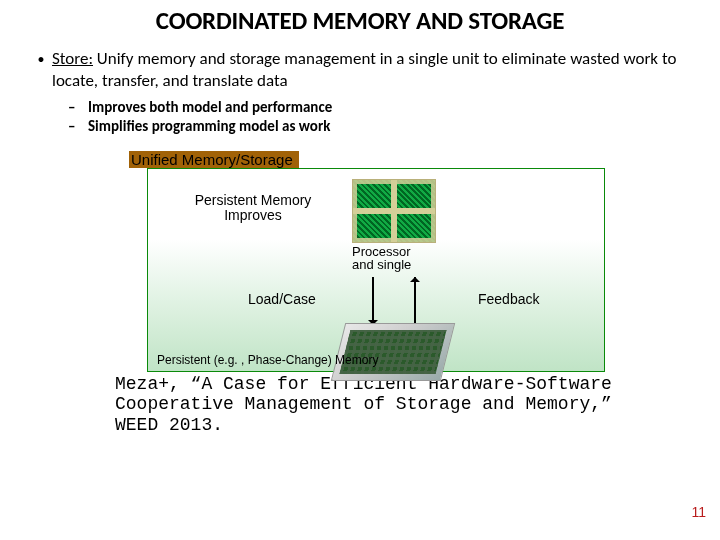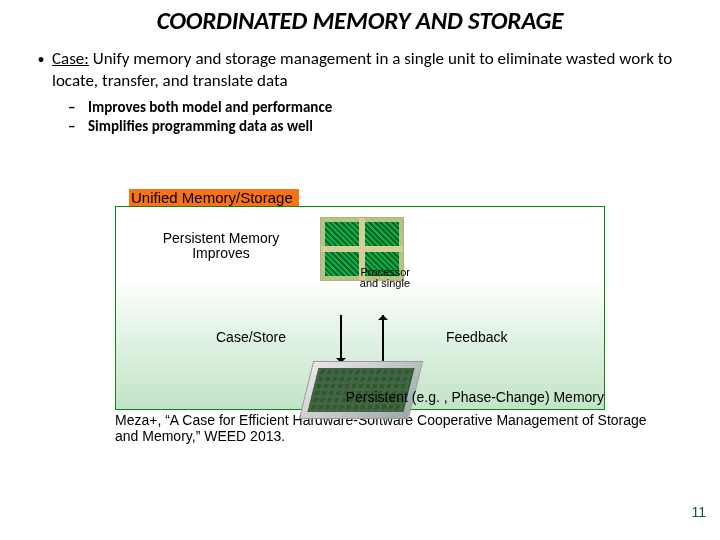--- a/index.html
+++ b/index.html
@@ -10,53 +10,52 @@
     position: relative;
     padding: 8px 30px 0 30px;
   }
   .title {
     text-align: center;
     font-weight: 700;
     font-size: 25px;
     line-height: 1.05;
     margin-bottom: 14px;
     letter-spacing: -0.2px;
-    font-style: italic;
   }
   .bullets { font-size: 17px; line-height: 1.28; }
   .b1 { display: flex; margin-bottom: 6px; }
   .b1 .dot { width: 22px; flex: 0 0 22px; text-align: center; font-size: 14px; padding-top: 3px; }
   .b1 .txt { flex: 1; }
   .b1 u { text-decoration: underline; }
   .sub { display: flex; margin-left: 38px; font-size: 15px; font-weight: 700; line-height: 1.3; }
   .sub .dash { width: 20px; flex: 0 0 20px; }
   .sub .txt { flex: 1; }
   .figwrap {
     width: 490px;
     margin: 14px auto 0 auto;
     position: relative;
     font-family: Arial, sans-serif;
     font-size: 14px;
   }
   .figtitle {
-    background: #f97316;
+    background: #a16207;
     display: inline-block;
     position: relative;
     z-index: 2;
     padding: 0 6px 0 2px;
     margin-left: 14px;
     margin-bottom: -10px;
     font-size: 15px;
-    margin-top: 38px;
   }
   .figbox {
     border: 1px solid #0a8a0a;
     height: 204px;
     position: relative;
     background: linear-gradient(to bottom, rgba(255,255,255,0) 0%, rgba(255,255,255,0) 35%, rgba(195,230,200,0.5) 65%, rgba(150,210,160,0.6) 100%);
+    margin-left: 32px;
   }
   .pmm {
     position: absolute;
     left: 30px; top: 24px;
     width: 150px;
     text-align: center;
     font-size: 14px;
     line-height: 1.1;
   }
   .chip {
@@ -69,24 +68,24 @@
       linear-gradient(#d4cf98,#d4cf98),
       repeating-linear-gradient(45deg, #1a4, #1a4 2px, #062 2px, #062 4px),
       repeating-linear-gradient(-45deg, #1a4, #1a4 2px, #062 2px, #062 4px);
     background-size: 100% 6px, 6px 100%, 100% 100%, 100% 100%;
     background-position: 0 50%, 50% 0, 0 0, 0 0;
     background-repeat: no-repeat, no-repeat, no-repeat, no-repeat;
     box-shadow: inset 0 0 0 4px rgba(212,207,152,0.85);
   }
   .proc {
     position: absolute;
-    left: 204px; top: 60px;
+    left: 204px; top: 76px;
     width: 90px;
-    text-align: right;
-    font-size: 11px;
+    text-align: left;
+    font-size: 13px;
     line-height: 1.05;
   }
   .loadstore {
     position: absolute;
     left: 100px; top: 122px;
     font-size: 14px;
   }
   .feedback {
     position: absolute;
     left: 330px; top: 122px;
@@ -119,76 +118,76 @@
   .memchip .grid {
     position: absolute; inset: 6px;
     background:
       repeating-linear-gradient(0deg, rgba(70,100,70,0.9) 0 3px, transparent 3px 7px),
       repeating-linear-gradient(90deg, rgba(70,100,70,0.9) 0 3px, transparent 3px 7px),
       #2b5a2b;
   }
   .persist {
     position: absolute;
     left: 9px; right: 0; bottom: 4px;
-    text-align: right;
-    font-size: 14px;
+    text-align: left;
+    font-size: 12px;
     color: #000;
   }
   .citation {
     width: 540px;
     margin: 2px auto 4px auto;
-    font-size: 14px;
-    font-family: Liberation Sans, sans-serif;
+    font-size: 18px;
+    font-family: Liberation Mono, monospace;
     line-height: 1.15;
   }
   .pagenum {
     position: absolute;
     right: 14px; bottom: 20px;
-    color: #14532d;
+    color: #b91c1c;
     font-size: 14px;
     font-family: Arial, sans-serif;
   }
 </style>
 </head>
 <body>
 
 <div class="title">
   <span>COORDINATED MEMORY AND STORAGE</span><br>
 </div>
 
 <div class="bullets">
   <div class="b1">
     <div class="dot">•</div>
     <div class="txt">
-      <u>Case:</u><span> Unify memory and storage management in a single unit to eliminate wasted work to locate, transfer, and translate data</span>
+      <u>Store:</u><span> Unify memory and storage management in a single unit to eliminate wasted work to locate, transfer, and translate data</span>
     </div>
   </div>
   <div class="sub">
     <div class="dash">–</div>
     <div class="txt">Improves both model and performance</div>
   </div>
   <div class="sub">
     <div class="dash">–</div>
-    <div class="txt">Simplifies programming data as well</div>
+    <div class="txt">Simplifies programming model as work</div>
   </div>
 </div>
 
 <div class="figwrap">
   <div class="figtitle">Unified Memory/Storage</div>
   <div class="figbox">
     <div class="pmm">
       <span>Persistent Memory</span><br>
       <span>Improves</span>
     </div>
     <div class="chip"></div>
     <div class="proc">
       <span>Processor</span><br>
       <span>and single</span>
     </div>
-    <div class="loadstore">Case/Store</div>
+    <div class="loadstore">Load/Case</div>
     <div class="feedback">Feedback</div>
     <div class="arrow down a1"></div>
     <div class="arrow up a2"></div>
     <div class="memchip">
         <div class="grid"></div>
       </div>
     <div class="persist">Persistent (e.g. , Phase-Change) Memory</div>
   </div>
   <div class="citation">Meza+, “A Case for Efficient Hardware-Software Cooperative Management of Storage and Memory,” WEED 2013.</div>
 </div>

